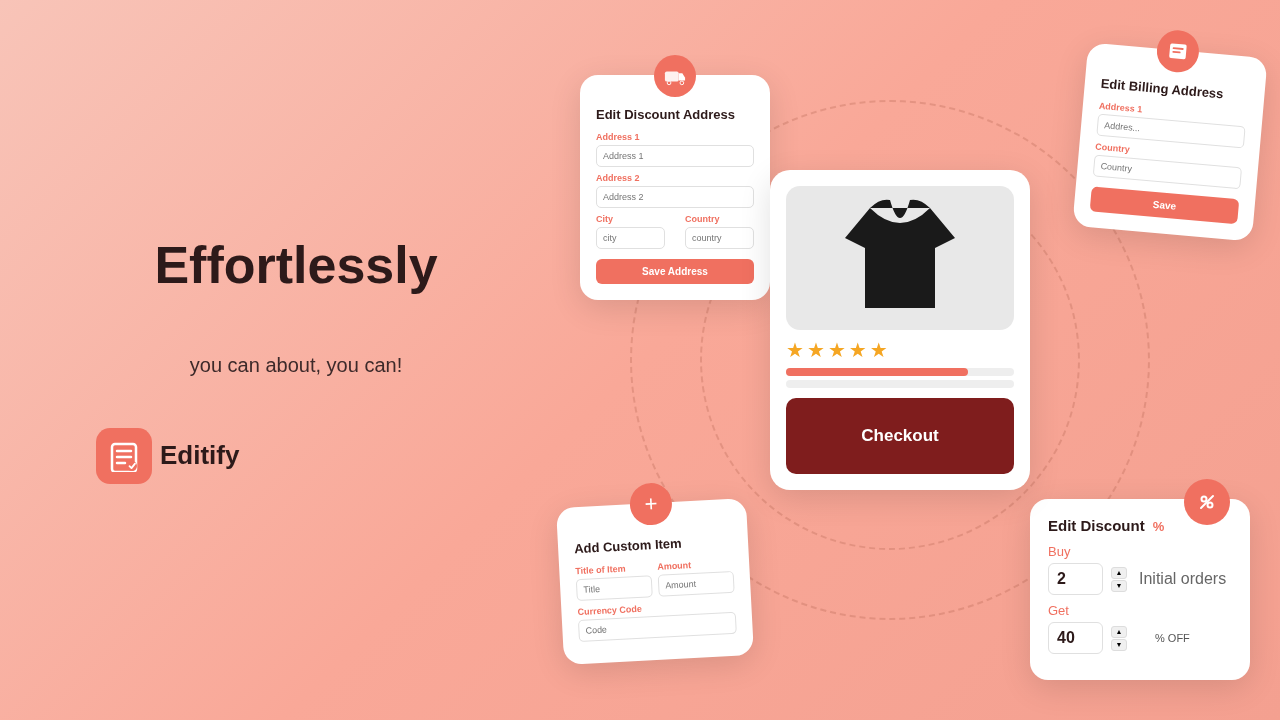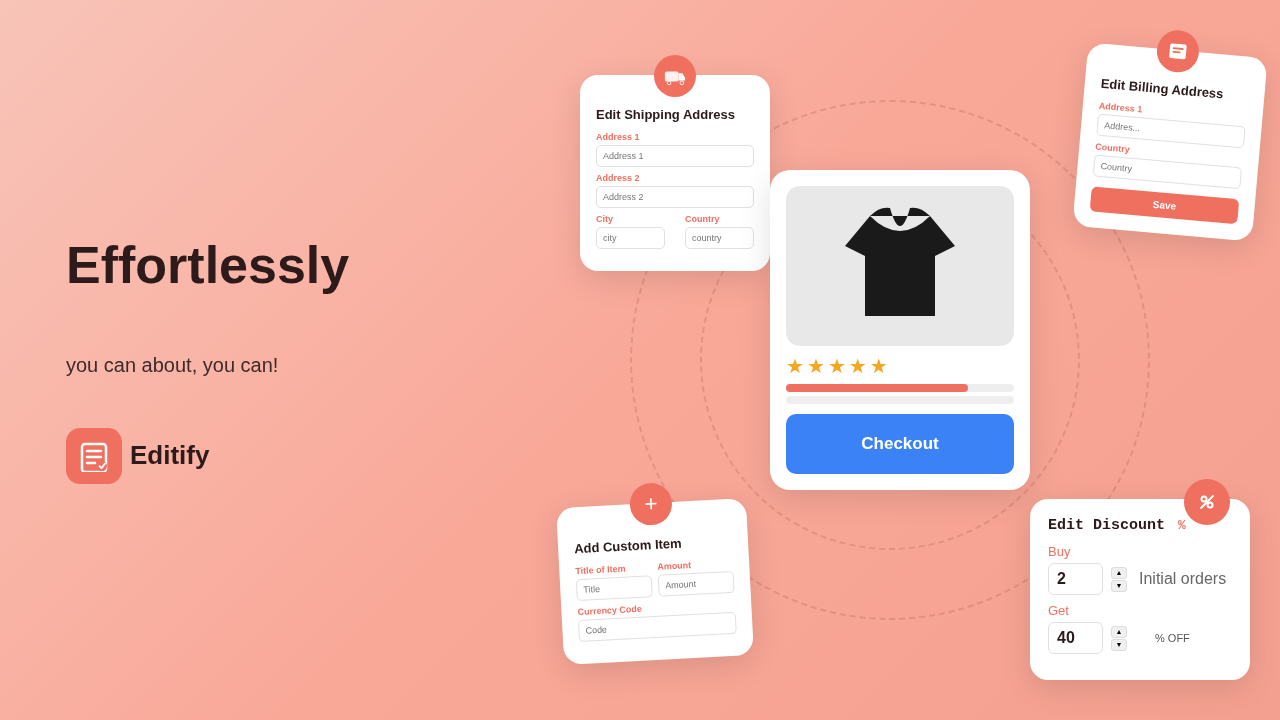--- a/index.html
+++ b/index.html
@@ -8,24 +8,25 @@
       height: 720px;
       overflow: hidden;
       font-family: -apple-system, BlinkMacSystemFont, 'Segoe UI', sans-serif;
       background: linear-gradient(135deg, #f8c4b8 0%, #f9a898 50%, #f4a090 100%);
       position: relative;
     }
 
     
     .left-section {
       position: absolute;
-      left: 66px;
+      left: 96px;
       top: 50%;
       transform: translateY(-50%);
       width: 400px;
+      text-align: center;
     }
     .headline {
       font-size: 52px;
       font-weight: 800;
       color: #2d1a1a;
       line-height: 1.15;
       margin-bottom: 24px;
     }
     .subtext {
       font-size: 20px;
@@ -148,25 +149,25 @@
     }
     .rating-bar-2 {
       width: 100%;
       height: 8px;
       background: #eee;
       border-radius: 4px;
       margin-bottom: 10px;
     }
     .checkout-btn {
       width: 100%;
-      background: #3b82f6;
+      background: #7f1d1d;
       color: white;
       border: none;
       border-radius: 10px;
-      padding: 20px;
+      padding: 28px;
       font-size: 17px;
       font-weight: 600;
       cursor: pointer;
     }
 
     
     .shipping-card {
       width: 190px;
       left: 80px;
       top: 75px;
@@ -295,21 +296,20 @@
       border-radius: 50%;
       display: flex;
       align-items: center;
       justify-content: center;
     }
     .discount-title {
       font-size: 15px;
       font-weight: 700;
       color: #2d1a1a;
       margin-bottom: 10px;
-      font-family: Liberation Mono, monospace;
     }
     .discount-orange {
       color: #f07060;
       font-size: 13px;
       font-weight: 400;
       margin-bottom: 4px;
     }
     .discount-input-row {
       display: flex;
       align-items: center;
@@ -388,35 +388,36 @@
 
   <div class="card shipping-card">
     <div class="shipping-icon-circle">
       <svg width="22" height="22" viewBox="0 0 24 24" fill="white">
         <rect x="1" y="7" width="15" height="11" rx="2" fill="white" opacity="0.9"></rect>
         <path d="M16 9h4l3 5v3h-7V9z" fill="white"></path>
         <circle cx="5.5" cy="19.5" r="2" fill="#f07060" stroke="white" stroke-width="1"></circle>
         <circle cx="19.5" cy="19.5" r="2" fill="#f07060" stroke="white" stroke-width="1"></circle>
       </svg>
     </div>
-    <div class="card-title">Edit Shipping Address</div>
+    <div class="card-title">Edit Discount Address</div>
     <div class="form-label">Address 1</div>
     <input class="form-input" type="text" placeholder="Address 1" style="">
     <div class="form-label">Address 2</div>
     <input class="form-input" type="text" placeholder="Address 2" style="">
     <div class="form-row">
       <div class="form-input-wrap">
         <div class="form-label">City</div>
         <input class="form-input" type="text" placeholder="city" style="">
       </div>
       <div class="form-input-wrap">
         <div class="form-label">Country</div>
         <input class="form-input" type="text" placeholder="country" style="">
       </div>
     </div>
+    <button class="save-btn">Save Address</button>
   </div>
 
   <div class="card billing-card">
     <div class="billing-icon-circle">
       <svg width="22" height="22" viewBox="0 0 24 24" fill="none">
         <rect x="3" y="4" width="18" height="16" rx="2" fill="white"></rect>
         <line x1="7" y1="9" x2="17" y2="9" stroke="#f07060" stroke-width="2" stroke-linecap="round"></line>
         <line x1="7" y1="13" x2="14" y2="13" stroke="#f07060" stroke-width="2" stroke-linecap="round"></line>
       </svg>
     </div>

